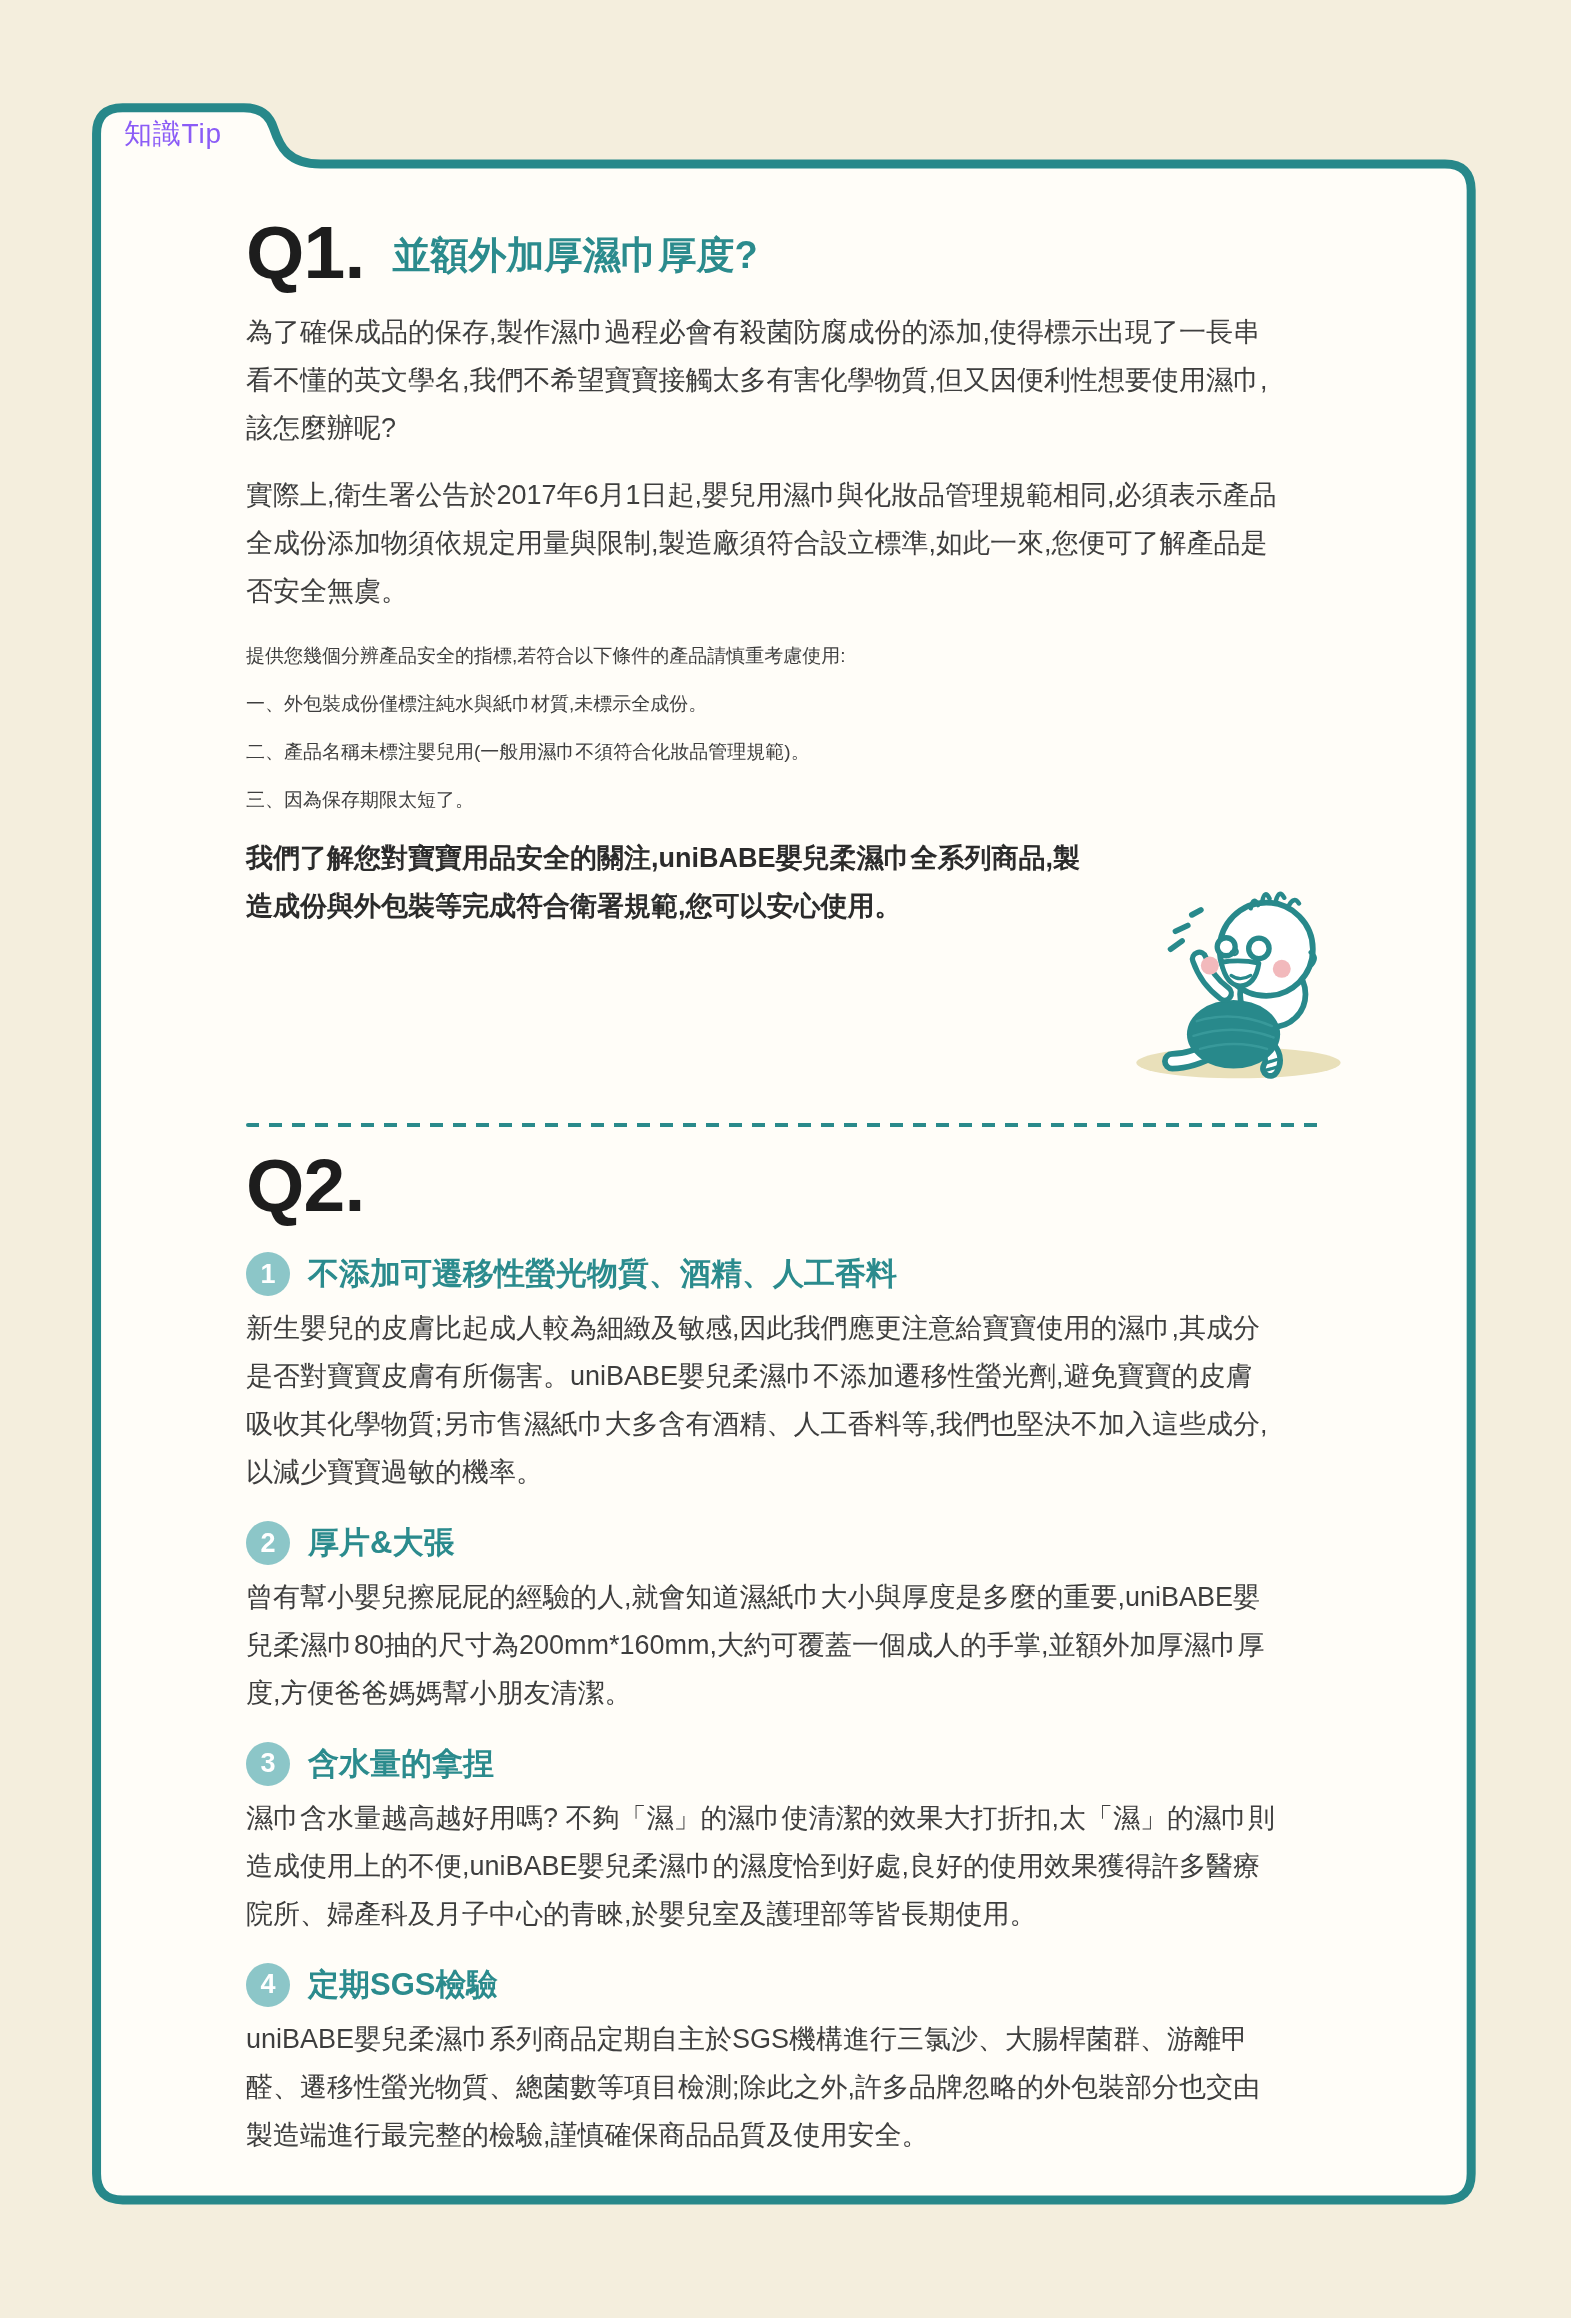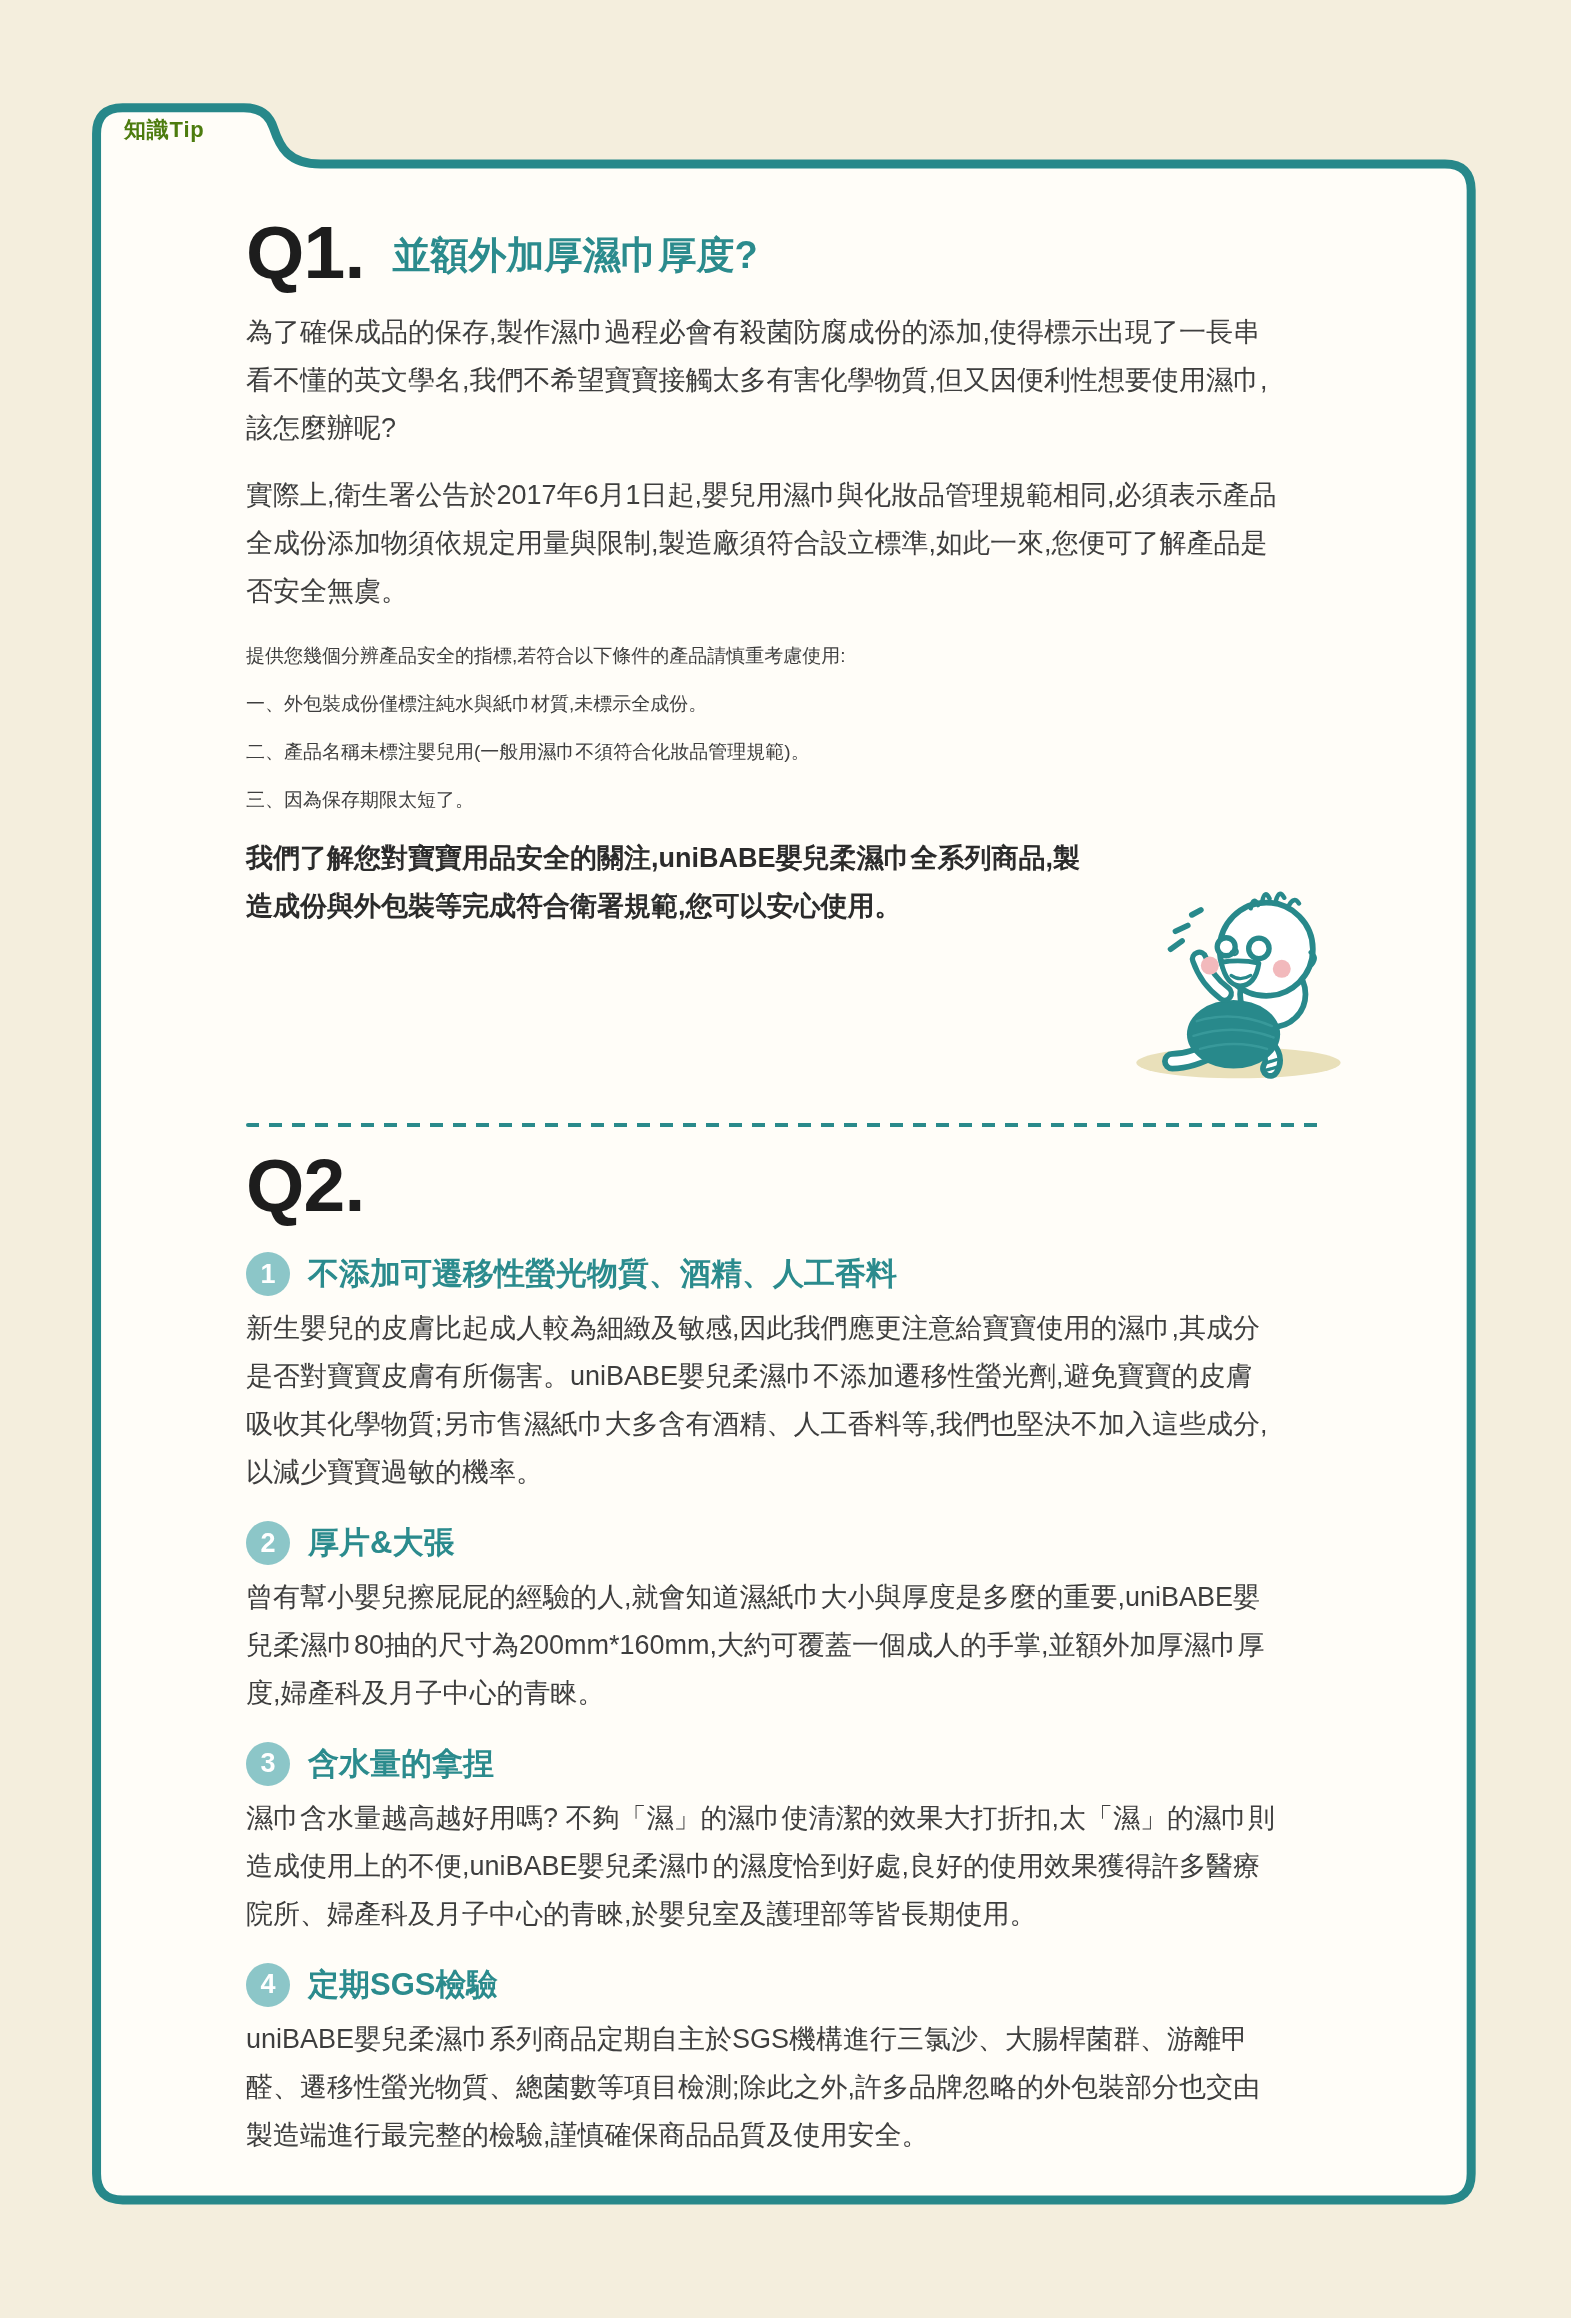--- a/index.html
+++ b/index.html
@@ -4,21 +4,21 @@
 <style>
   html,body { margin:0; padding:0; }
   .page {
     position:relative; width:1571px; height:2319px;
     background:#f4eedd; overflow:hidden;
     font-family:"Liberation Sans", sans-serif;
   }
   .card-outline { position:absolute; left:0; top:0; }
   .tab-label {
     position:absolute; left:124px; top:115px;
-    font-size:22px; font-weight:700; color:#4d7c0f; letter-spacing:0.8px;
+    font-size:28px; font-weight:400; color:#8b5cf6; letter-spacing:0.8px;
   }
   .content { position:absolute; left:246px; width:1033px; }
   .q1 { top:217px; }
   .q2 { top:1150px; }
   .qheader { display:flex; align-items:flex-end; gap:28px; }
   .qnum { font-size:75px; font-weight:800; color:#1d1d1d; line-height:0.95; letter-spacing:-0.8px; }
   .qtitle { font-size:38px; font-weight:700; color:#2b8b8d; padding-bottom:7.4px; }
   p.body { margin:19.6px 0 0; font-size:27px; line-height:48px; color:#3e3e3e; }
   p.first { margin-top:16.4px; }
   .list { margin-top:16.4px; }
@@ -125,21 +125,21 @@
         <span class="sec-title">不添加可遷移性螢光物質、酒精、人工香料</span>
       </div>
       <p class="sec-body">新生嬰兒的皮膚比起成人較為細緻及敏感,因此我們應更注意給寶寶使用的濕巾,其成分是否對寶寶皮膚有所傷害。uniBABE嬰兒柔濕巾不添加遷移性螢光劑,避免寶寶的皮膚吸收其化學物質;另市售濕紙巾大多含有酒精、人工香料等,我們也堅決不加入這些成分,以減少寶寶過敏的機率。</p>
     </div>
 
     <div class="sec">
       <div class="sec-head">
         <span class="badge">2</span>
         <span class="sec-title">厚片&amp;大張</span>
       </div>
-      <p class="sec-body">曾有幫小嬰兒擦屁屁的經驗的人,就會知道濕紙巾大小與厚度是多麼的重要,uniBABE嬰兒柔濕巾80抽的尺寸為200mm*160mm,大約可覆蓋一個成人的手掌,並額外加厚濕巾厚度,婦產科及月子中心的青睞。</p>
+      <p class="sec-body">曾有幫小嬰兒擦屁屁的經驗的人,就會知道濕紙巾大小與厚度是多麼的重要,uniBABE嬰兒柔濕巾80抽的尺寸為200mm*160mm,大約可覆蓋一個成人的手掌,並額外加厚濕巾厚度,方便爸爸媽媽幫小朋友清潔。</p>
     </div>
 
     <div class="sec">
       <div class="sec-head">
         <span class="badge">3</span>
         <span class="sec-title">含水量的拿捏</span>
       </div>
       <p class="sec-body">濕巾含水量越高越好用嗎? 不夠「濕」的濕巾使清潔的效果大打折扣,太「濕」的濕巾則造成使用上的不便,uniBABE嬰兒柔濕巾的濕度恰到好處,良好的使用效果獲得許多醫療院所、婦產科及月子中心的青睞,於嬰兒室及護理部等皆長期使用。</p>
     </div>
 

